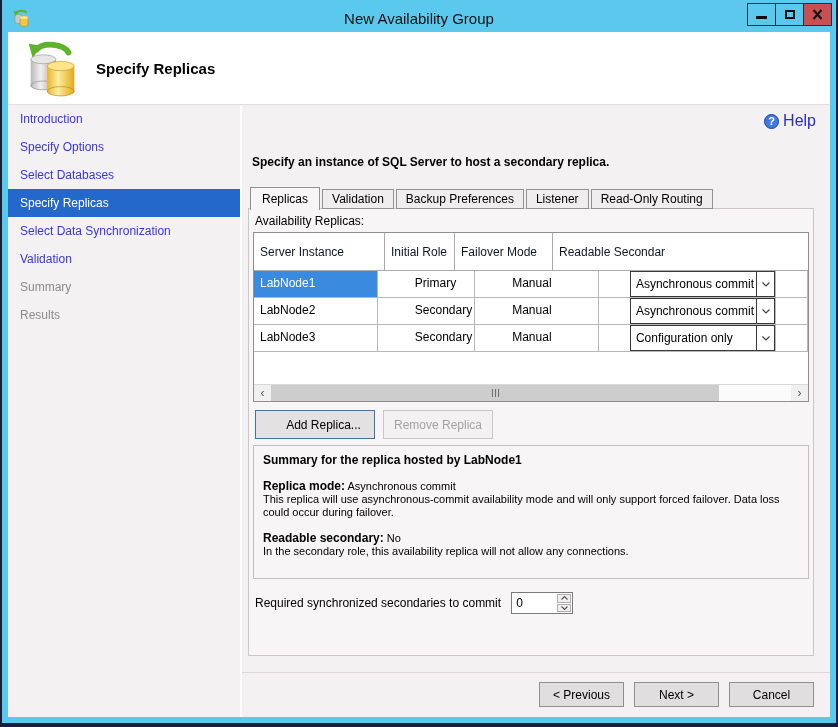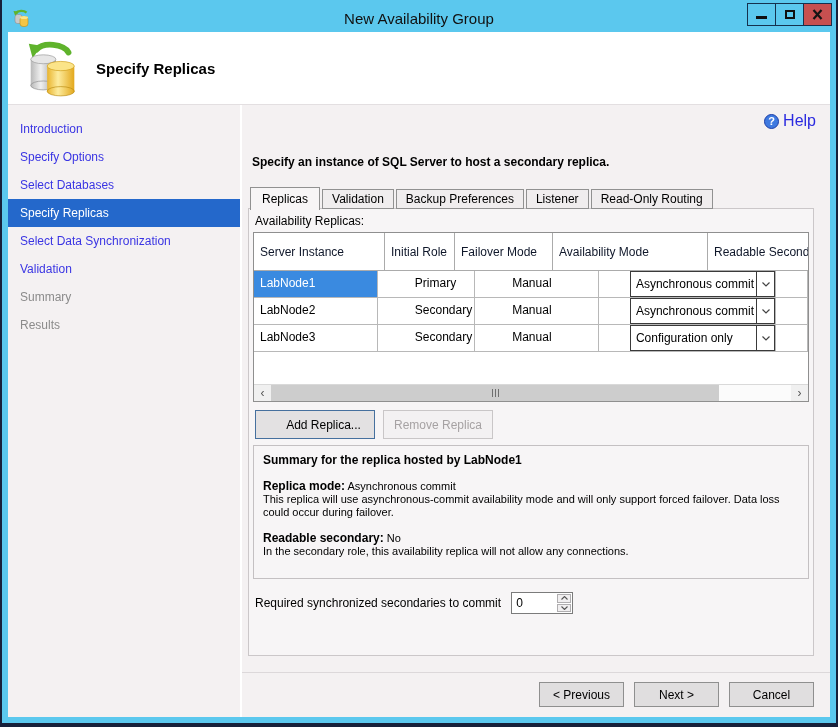--- a/index.html
+++ b/index.html
@@ -22,21 +22,21 @@
   .maxglyph { width:10px; height:9px; border:2px solid #101010; background:transparent; }
 
   
   .headerstrip { height:73px; background:#ffffff; border-bottom:1px solid #e3dfe1;
                  position:relative; }
   .bigicon { position:absolute; left:14px; top:5px; width:62px; height:62px; }
   .pagetitle { position:absolute; left:88px; top:28px; font-size:15px; font-weight:bold; color:#000; }
 
   
   .main { display:flex; height:612px; }
-  .sidebar { width:232px; background:#f4f1f2; padding-top:10px; }
+  .sidebar { width:232px; background:#f4f1f2; }
   .navitem { height:28px; line-height:28px; padding-left:12px; font-size:12px;
              color:#3a35e3; cursor:pointer; white-space:nowrap; }
   .navitem.selected { background:#2468cb; color:#ffffff; }
   .navitem.disabled { color:#8b8b8b; cursor:default; }
 
   .content { flex:1; position:relative; background:#f4f1f2; border-left:2px solid #ffffff; }
 
   .helprow { position:absolute; top:7px; right:14px; display:flex; align-items:center; gap:4px; }
   .helpicon { width:15px; height:15px; border-radius:50%; background:#3f7ae0;
               border:1px solid #1d3fa8; color:#fff; font-size:11px; font-weight:bold;
@@ -198,21 +198,20 @@
       </div>
 
       <div class="panel">
         <div class="gridlabel">Availability Replicas:</div>
 
         <div class="grid">
           <div class="ghead">
             <div class="gh c1">Server Instance</div>
             <div class="gh c2">Initial Role</div>
             <div class="gh c3">Failover Mode</div>
-            <div class="gh c4">Availability Mode</div>
             <div class="gh c5">Readable Secondar</div>
           </div>
 
           <div class="grow">
             <div class="gc c1 sel">LabNode1</div>
             <div class="gc c2">Primary</div>
             <div class="gc c3">Manual</div>
             <div class="gc c4 combo">
               <div class="combobox">
                 <span class="combotext">Asynchronous commit</span>

